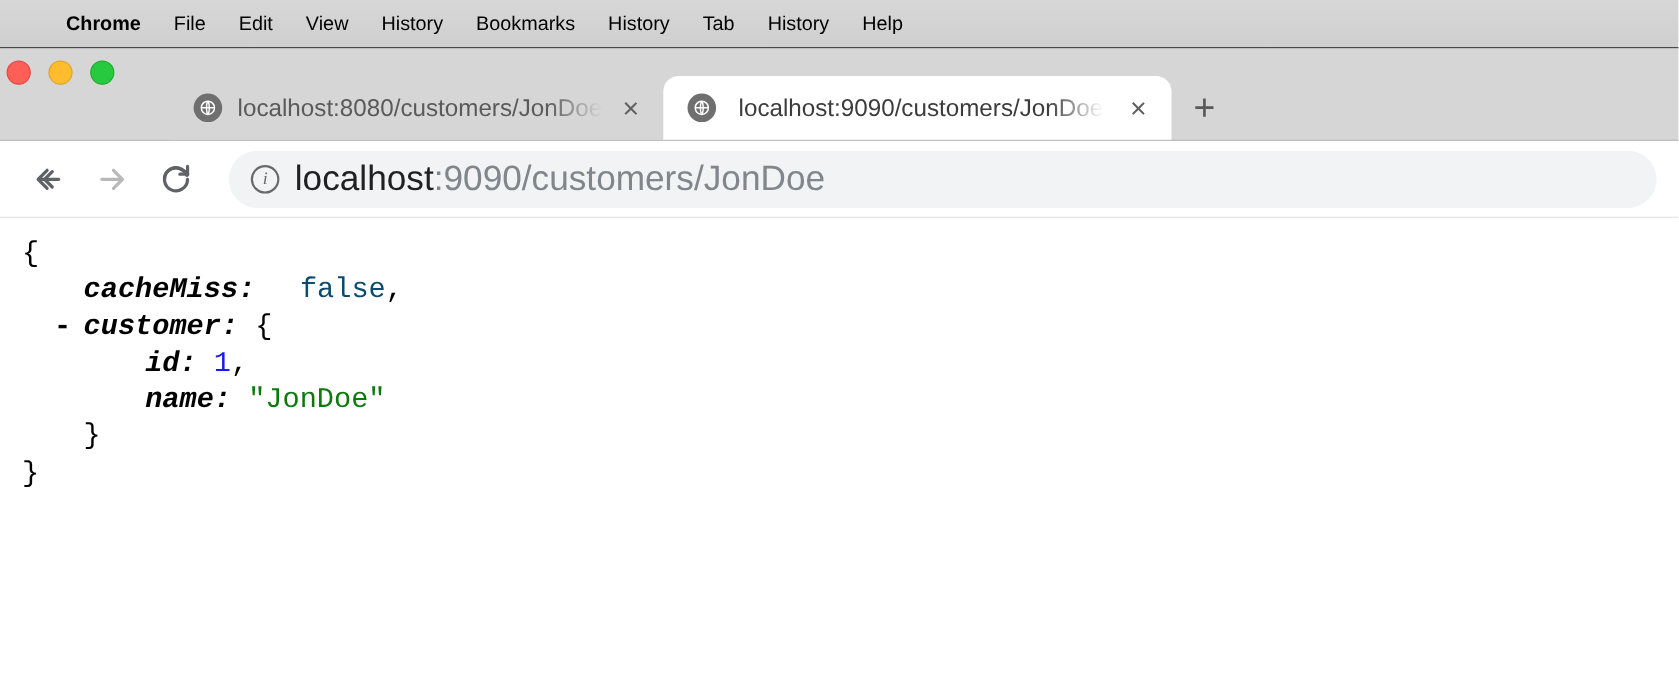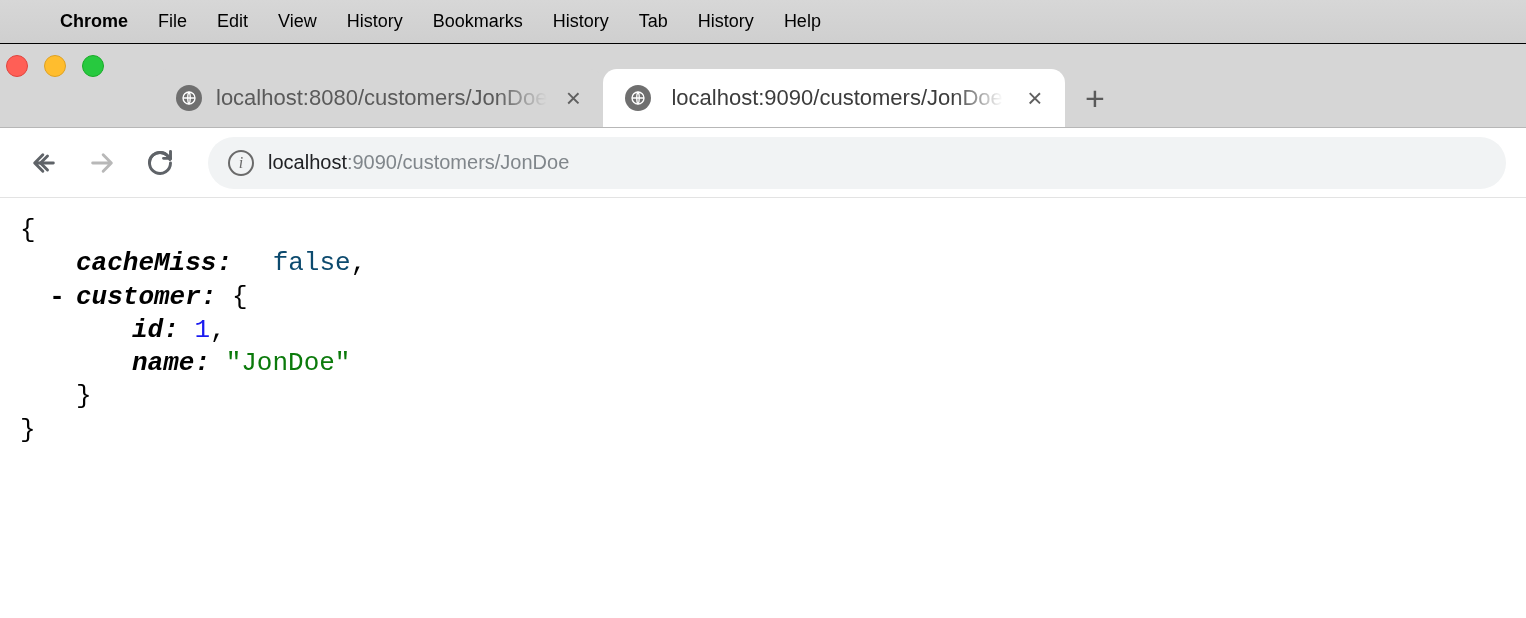--- a/index.html
+++ b/index.html
@@ -130,21 +130,21 @@
       border: 2px solid #6a6a6a;
       border-radius: 50%;
       display: flex; align-items: center; justify-content: center;
       font-size: 16px;
       color: #6a6a6a;
       font-family: Georgia, serif;
       font-style: italic;
       flex-shrink: 0;
     }
     .addressbar .url {
-      font-size: 20px;
+      font-size: 32px;
       color: #202124;
       display: flex;
     }
     .addressbar .url .dim { color: #80868b; }
     
     .content {
       padding: 16px 20px;
       font-family: Menlo, Consolas, "Courier New", monospace;
       font-size: 26px;
       line-height: 1.28;

